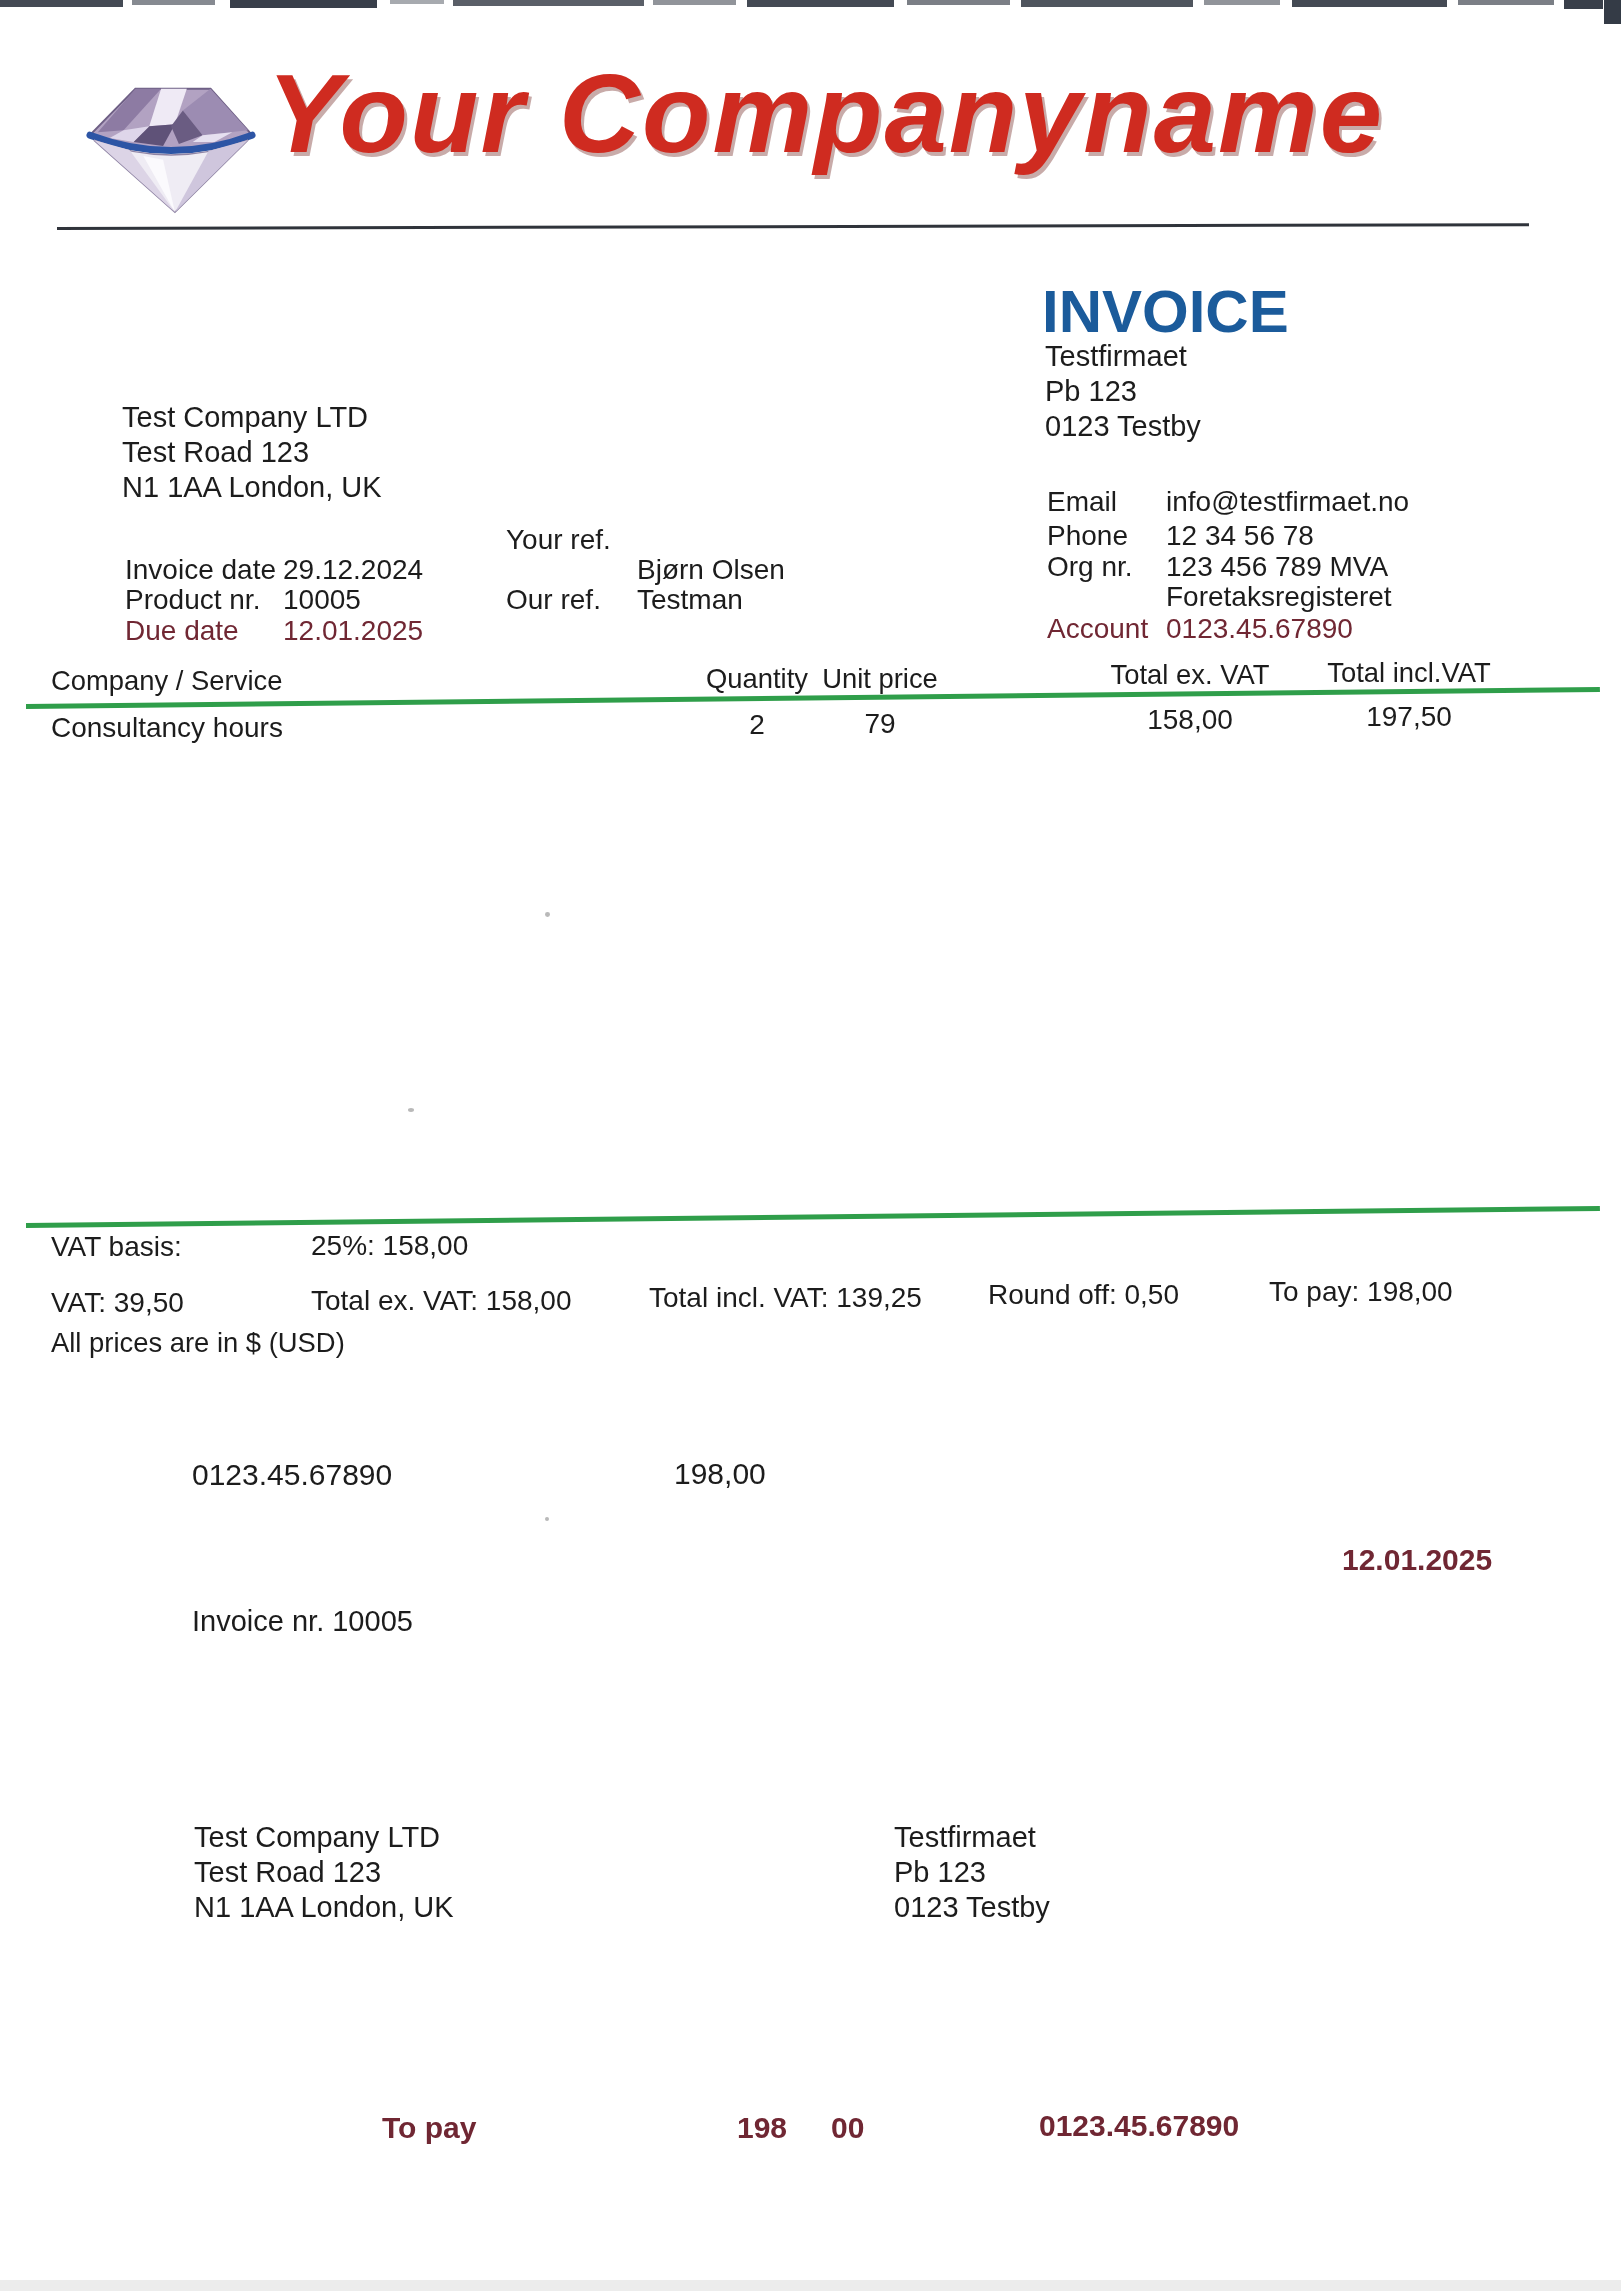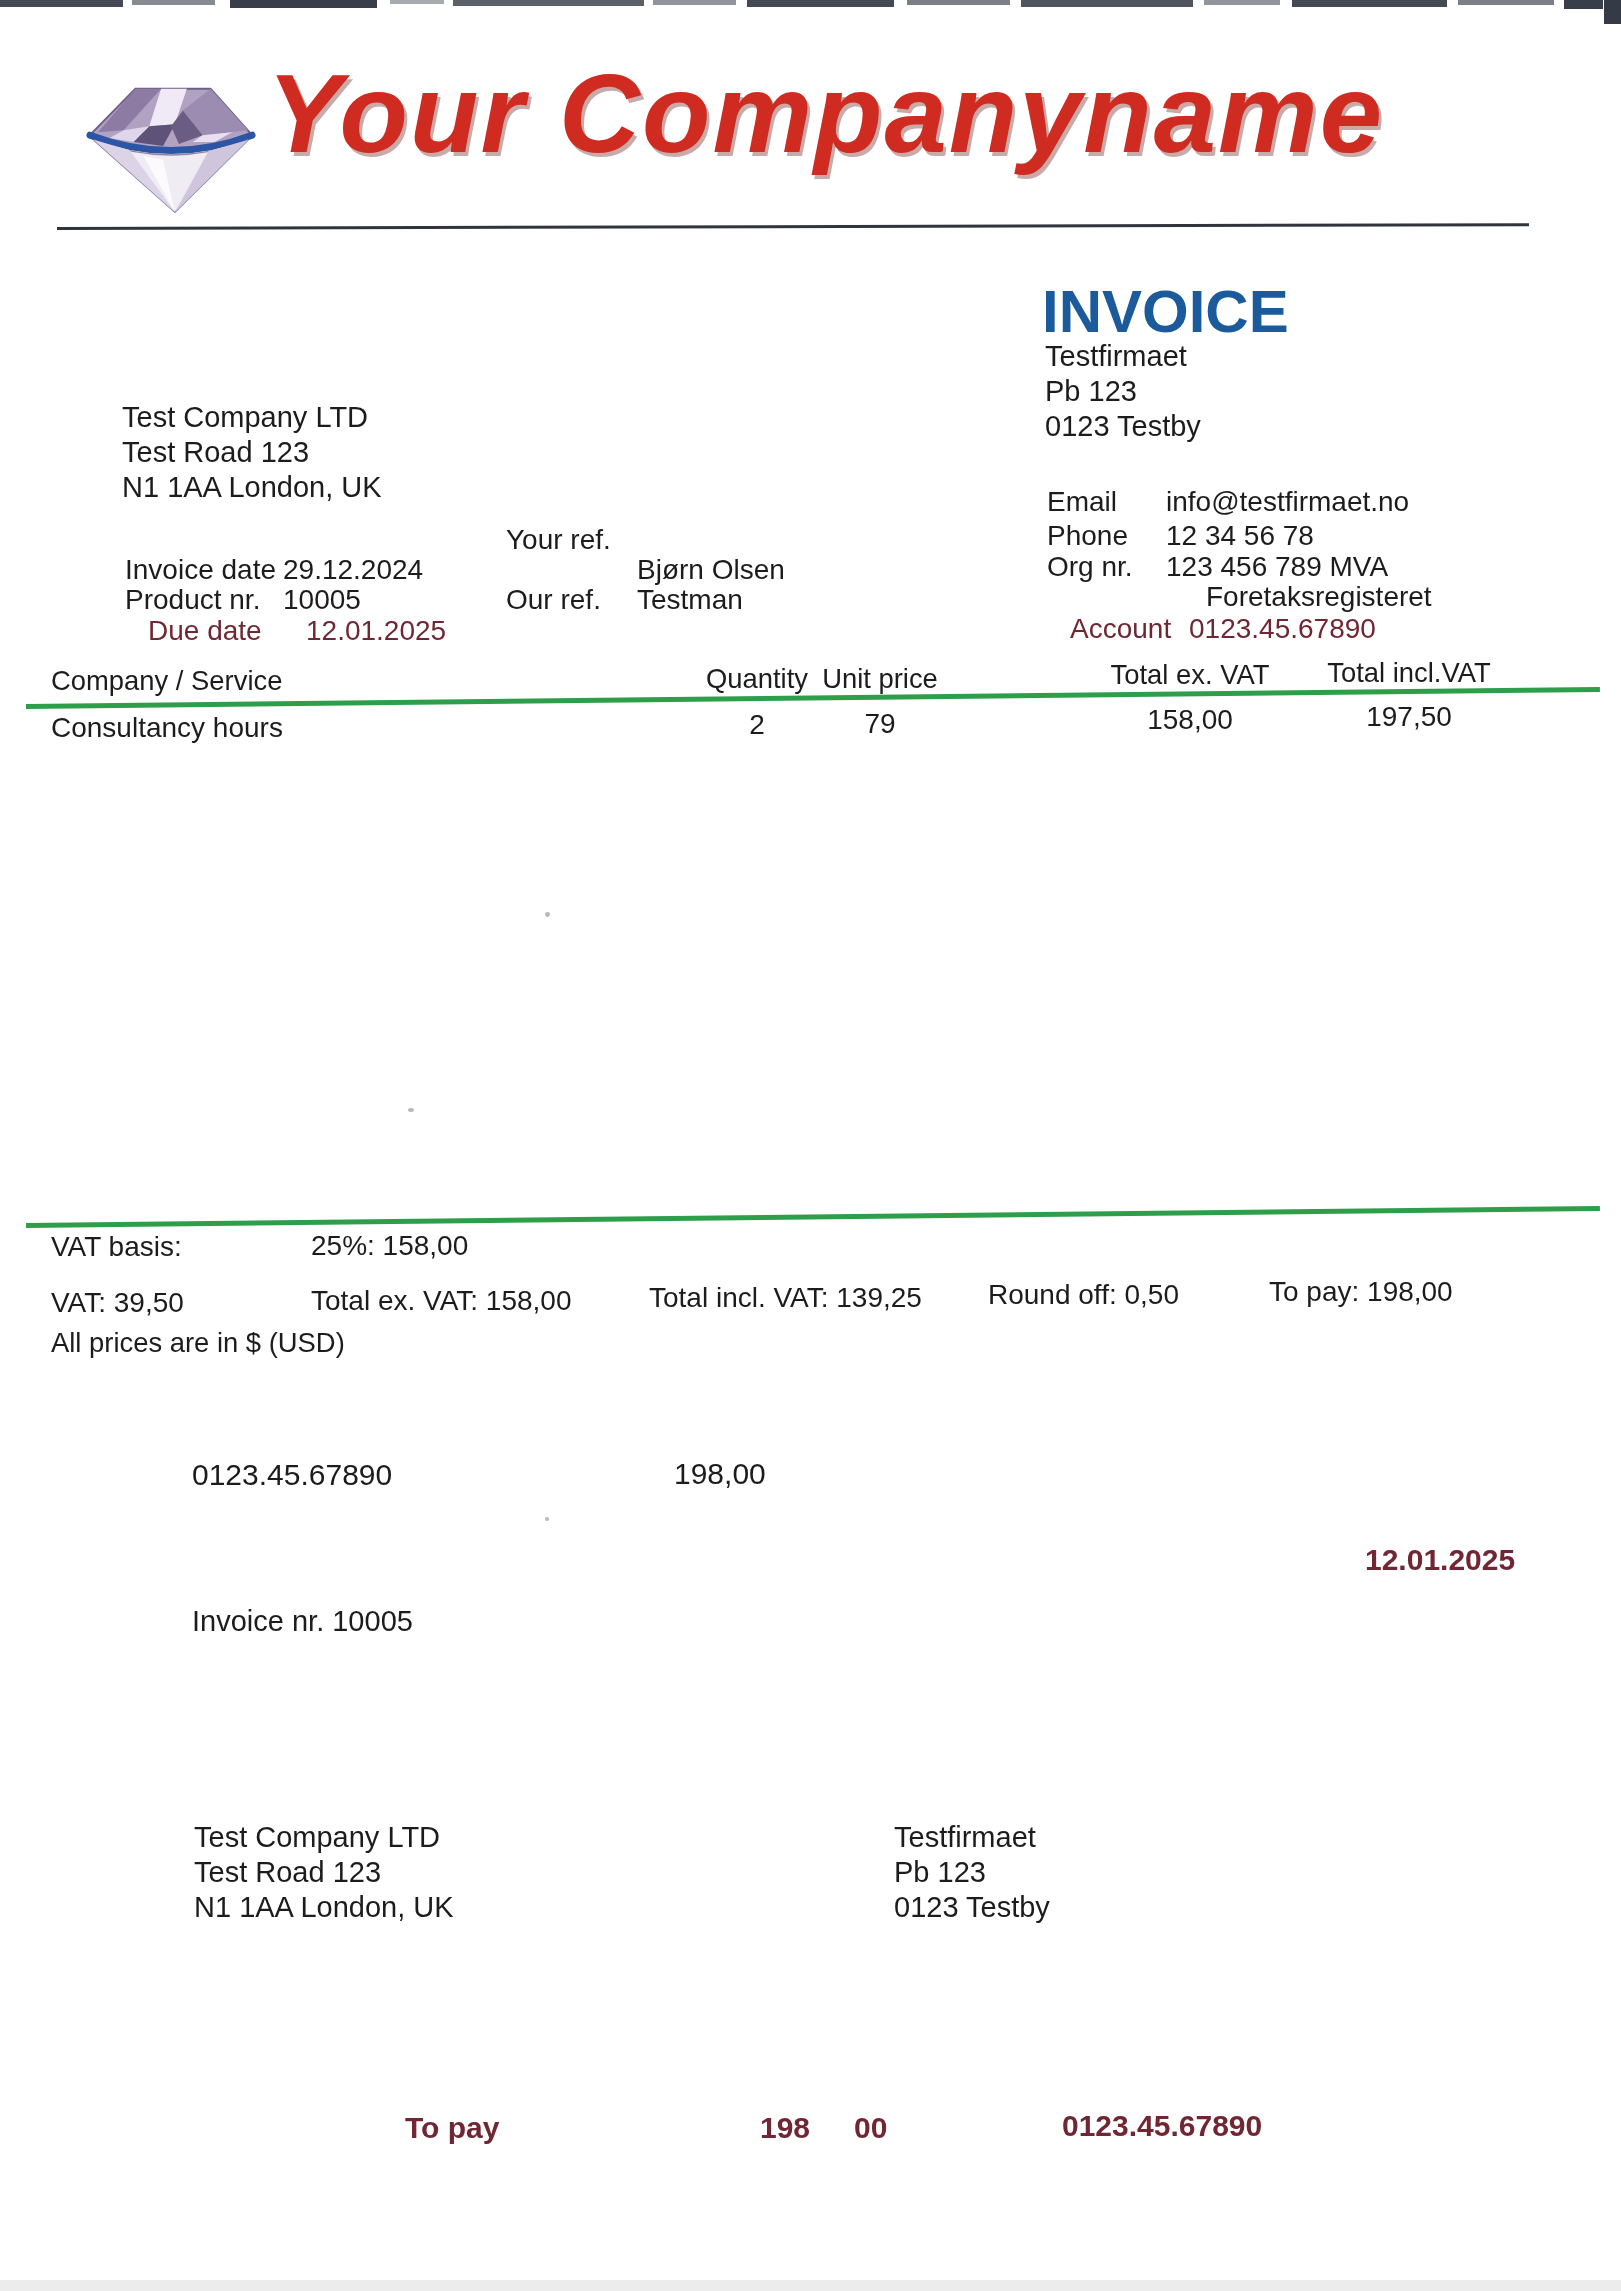--- a/index.html
+++ b/index.html
@@ -35,21 +35,21 @@
   .header-rule{
     position:absolute;left:57px;top:227px;width:1472px;height:2.9px;
     background:#30343b;transform:rotate(-0.15deg);transform-origin:left center;
   }
   
   .h-invoice{font-size:60px;font-weight:bold;color:var(--heading-blue,#1b5b9b);line-height:1;}
   .t30{font-size:29px;line-height:35px;}
   .t29{font-size:28px;line-height:32px;}
   .t28{font-size:27.4px;line-height:31px;}
   .t31{font-size:30px;line-height:33px;}
-  .maroon{color:var(--accent-maroon,#702733);margin-left:23px;}
+  .maroon{color:var(--accent-maroon,#702733);}
   .bold{font-weight:bold;}
   .addr div{white-space:nowrap;}
   .cell-c{text-align:center;}
   .green-line{
     position:absolute;height:4.9px;
     background:var(--table-line-green,#2f9e4a);
     transform:rotate(-0.62deg);transform-origin:left center;
   }
   .speck{position:absolute;background:#b9b9b9;border-radius:50%;}
 </style>
@@ -105,21 +105,21 @@
     <div>Test Road 123</div>
     <div>N1 1AA London, UK</div>
   </div>
 
   <div class="abs t29" style="left:1047px;top:486px">Email</div>
   <div class="abs t29" style="left:1166px;top:486px">info@testfirmaet.no</div>
   <div class="abs t29" style="left:1047px;top:520px">Phone</div>
   <div class="abs t29" style="left:1166px;top:520px">12 34 56 78</div>
   <div class="abs t29" style="left:1047px;top:551px">Org nr.</div>
   <div class="abs t29" style="left:1166px;top:551px">123 456 789 MVA</div>
-  <div class="abs t29" style="left:1206px;top:581px">Foretaksregisteret</div>
+  <div class="abs t29" style="left:1166px;top:581px">Foretaksregisteret</div>
   <div class="abs t29 maroon" style="left:1047px;top:613px">Account</div>
   <div class="abs t29 maroon" style="left:1166px;top:613px">0123.45.67890</div>
 
   <div class="abs t29" style="left:125px;top:554px">Invoice date</div>
   <div class="abs t29" style="left:283px;top:554px">29.12.2024</div>
   <div class="abs t29" style="left:125px;top:584px">Product nr.</div>
   <div class="abs t29" style="left:283px;top:584px">10005</div>
   <div class="abs t29 maroon" style="left:125px;top:615px">Due date</div>
   <div class="abs t29 maroon" style="left:283px;top:615px">12.01.2025</div>
 

